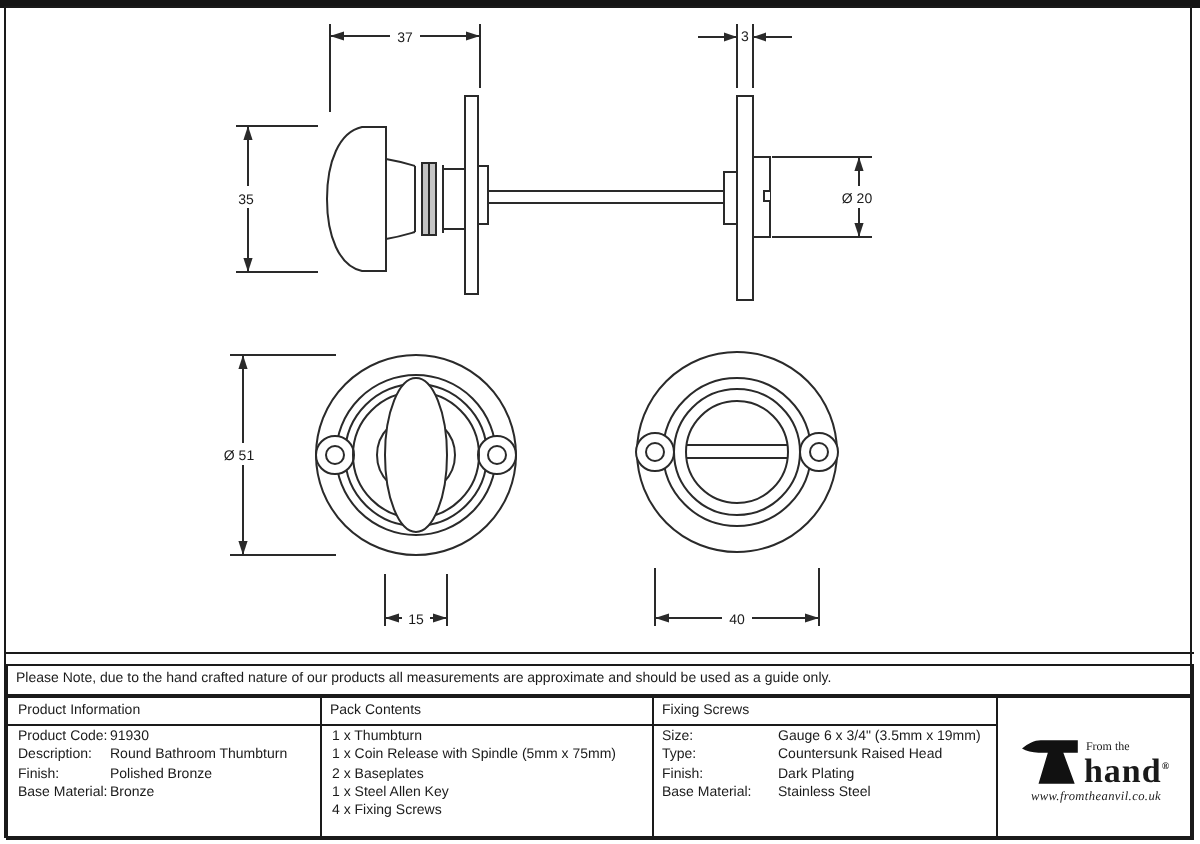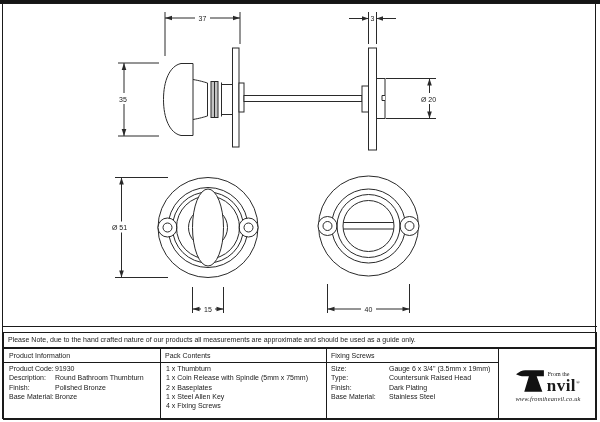--- a/index.html
+++ b/index.html
@@ -223,19 +223,19 @@
       </div>
     </div>
 
     <div class="logo-cell">
       <div class="logo-row">
         <svg width="31" height="27" viewBox="0 0 30 26">
           <path fill="#111" d="M0,7 C3,4.5 6,3 9,3 L27,3 L27,9 L20,9 L25.5,24 L8,24 L12.5,9 L8,9 C5,9 2,8.2 0,7 Z"></path>
         </svg>
         <div class="logo-right">
           <span class="from-the">From the</span>
-          <span class="nvil"><span>nvil</span><sup>®</sup></span>
+          <span class="nvil"><span>hand</span><sup>®</sup></span>
         </div>
       </div>
       <div class="logo-url">www.fromtheanvil.co.uk</div>
     </div>
   </div>
 </div>
 
 </body></html>

